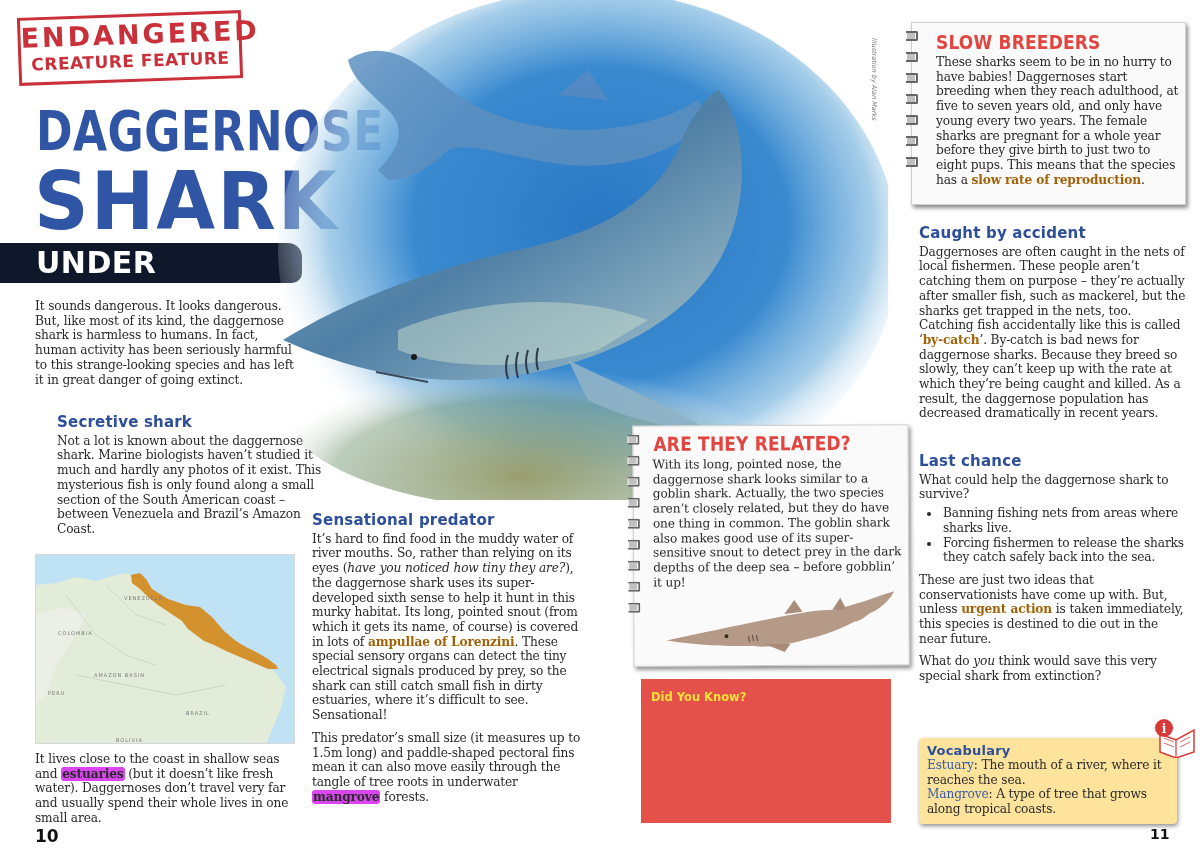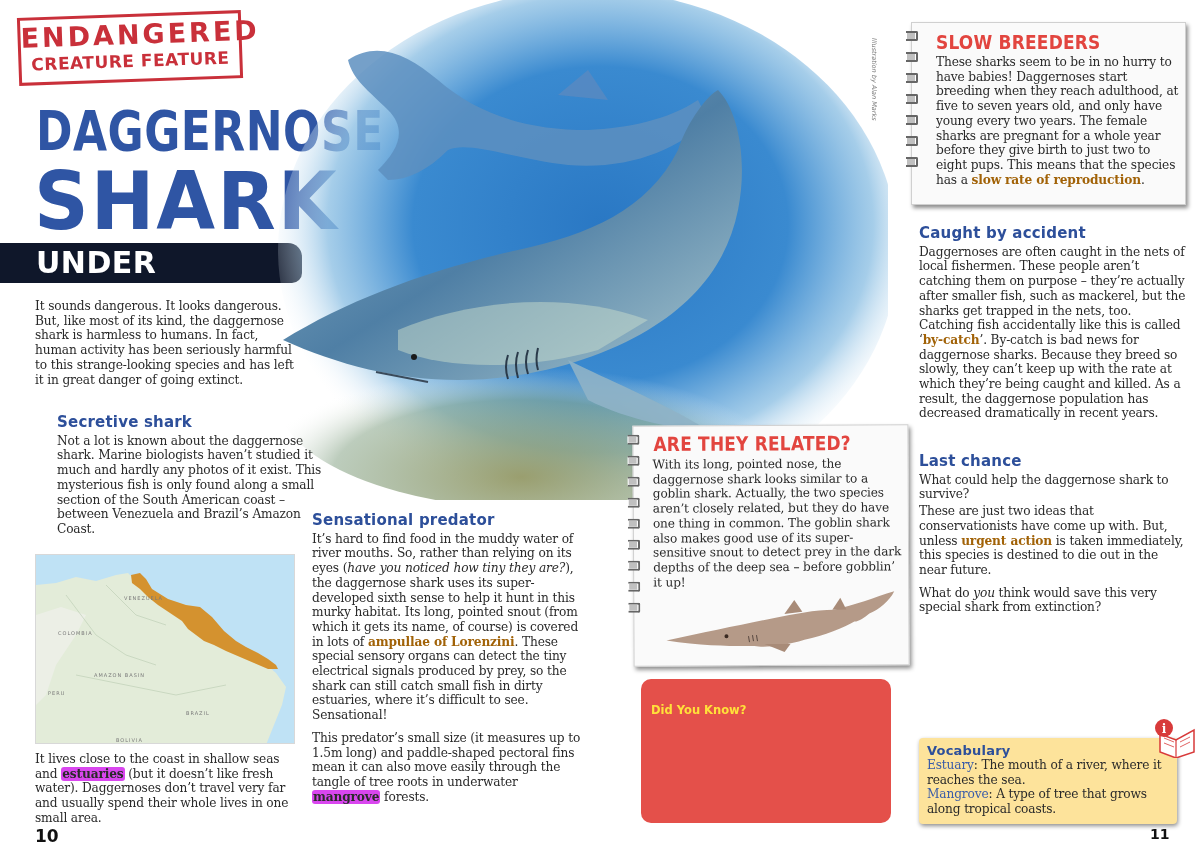--- a/index.html
+++ b/index.html
@@ -51,21 +51,21 @@
   #related { left: 633px; top: 425px; width: 276px; height: 241px; transform: rotate(-0.3deg); }
   #related .note-title { position: absolute; left: 20px; top: 6px; }
   #related .body-text { position: absolute; left: 19px; top: 31px; width: 252px; }
   #goblin { position: absolute; left: 30px; top: 162px; width: 232px; height: 66px; }
 
   #slow { left: 911px; top: 22px; width: 275px; height: 183px; }
   #slow .note-title { position: absolute; left: 24px; top: 8px; }
   #slow .body-text { position: absolute; left: 24px; top: 32px; width: 246px; }
 
   
-  #dyk { position: absolute; left: 642px; top: 680px; width: 248px; height: 142px; background: #e4504a; border-radius: 9px; padding: 23px 9px 0 9px; box-shadow: 0 0 0 1px #e4504a; }
+  #dyk { position: absolute; left: 642px; top: 680px; width: 248px; height: 142px; background: #e4504a; border-radius: 0; padding: 10px 9px 0 9px; box-shadow: 0 0 0 1px #e4504a; }
   #dyk .dyk-title { font-family: "DejaVu Sans", sans-serif; font-weight: bold; color: #ffe13a; font-size: 11.5px; margin-bottom: 3px; }
   #dyk .body-text { color: #fbe7e4; }
 
   
   #caught { position: absolute; left: 919px; top: 226px; width: 268px; }
   #last { position: absolute; left: 919px; top: 454px; width: 268px; }
   #last ul { margin: 4px 0 8px 22px; }
   #last li { margin-bottom: 0; list-style: disc; padding-left: 2px; }
 
   #vocab { position: absolute; left: 919px; top: 738px; width: 258px; height: 86px; background: #fde39b; border-radius: 4px; box-shadow: 1px 2px 4px rgba(0,0,0,0.45); padding: 5px 8px; }
@@ -215,20 +215,24 @@
 </div>
 
 <div id="caught" class="body-text">
   <div class="subhead">Caught by accident</div>
   <p><span>Daggernoses are often caught in the nets of local fishermen. These people aren’t catching them on purpose – they’re actually after smaller fish, such as mackerel, but the sharks get trapped in the nets, too. Catching fish accidentally like this is called ‘</span><b>by-catch</b><span>’. By-catch is bad news for daggernose sharks. Because they breed so slowly, they can’t keep up with the rate at which they’re being caught and killed. As a result, the daggernose population has decreased dramatically in recent years.</span></p>
 </div>
 
 <div id="last" class="body-text">
   <div class="subhead">Last chance</div>
   <p style="margin-bottom:2px;">What could help the daggernose shark to survive?</p>
+  <ul>
+    <li>Banning fishing nets from areas where sharks live.</li>
+    <li>Forcing fishermen to release the sharks they catch safely back into the sea.</li>
+  </ul>
   <p><span>These are just two ideas that conservationists have come up with. But, unless </span><b>urgent action</b><span> is taken immediately, this species is destined to die out in the near future.</span></p>
   <p><span>What do </span><i>you</i><span> think would save this very special shark from extinction?</span></p>
 </div>
 
 <div id="vocab" class="body-text">
   <div class="subhead">Vocabulary</div>
   <div><span class="term">Estuary</span><span>: The mouth of a river, where it reaches the sea.</span></div>
   <div><span class="term">Mangrove</span><span>: A type of tree that grows along tropical coasts.</span></div>
 </div>
 <svg id="vocab-icon" viewBox="0 0 50 40">

